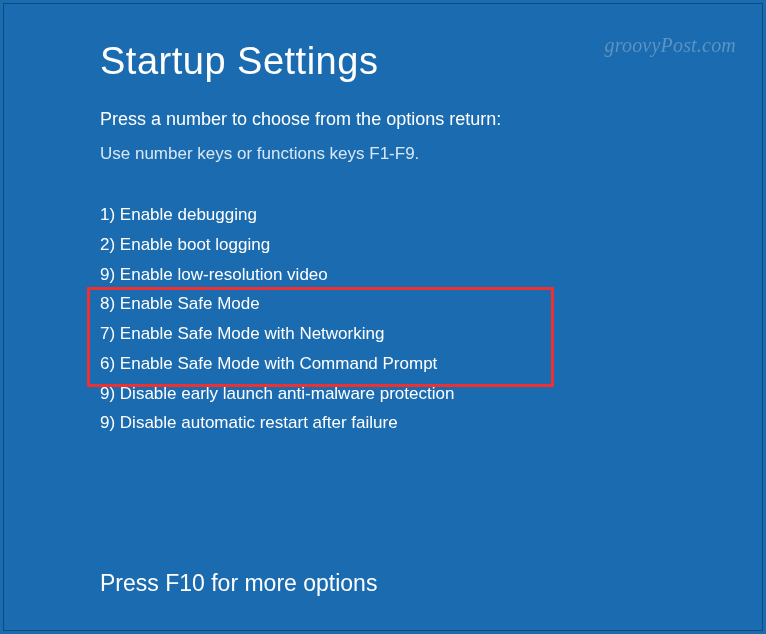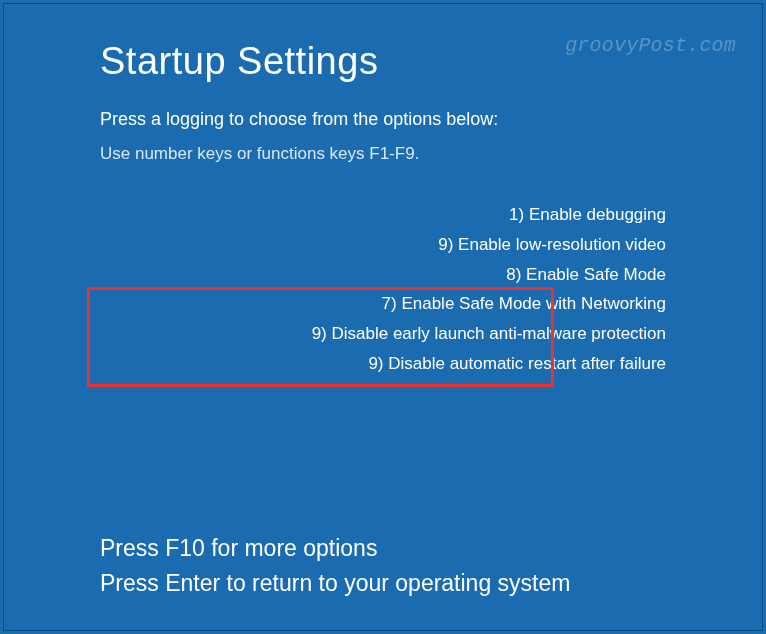--- a/index.html
+++ b/index.html
@@ -40,21 +40,20 @@
       margin-bottom: 14px;
     }
     .hint {
       font-size: 17px;
       font-weight: 400;
       color: #d8e8f5;
       margin-bottom: 36px;
     }
     .options {
       position: relative;
-      text-align: right;
     }
     .option-item {
       font-size: 17px;
       font-weight: 400;
       line-height: 1.75;
       white-space: nowrap;
     }
     .highlight-box {
       position: absolute;
       border: 3px solid #ee3030;
@@ -71,46 +70,47 @@
     }
     .footer-line {
       font-size: 23px;
       font-weight: 400;
       line-height: 1.55;
     }
     .watermark {
       position: absolute;
       top: 34px;
       right: 30px;
-      font-family: Liberation Mono, monospace;
+      font-family: Liberation Serif, serif;
       font-style: italic;
       font-size: 20px;
       color: #5a94c3;
       letter-spacing: 0.2px;
     }
   </style>
 </head>
 <body>
 
 <div class="border-frame"></div>
 
 <div class="content">
   <h1 class="title">Startup Settings</h1>
-  <div class="subtitle">Press a logging to choose from the options below:</div>
+  <div class="subtitle">Press a number to choose from the options return:</div>
   <div class="hint">Use number keys or functions keys F1-F9.</div>
 
   <div class="options">
     <div class="option-item">1) Enable debugging</div>
+    <div class="option-item">2) Enable boot logging</div>
     <div class="option-item">9) Enable low-resolution video</div>
     <div class="option-item">8) Enable Safe Mode</div>
     <div class="option-item">7) Enable Safe Mode with Networking</div>
+    <div class="option-item">6) Enable Safe Mode with Command Prompt</div>
     <div class="option-item">9) Disable early launch anti-malware protection</div>
     <div class="option-item">9) Disable automatic restart after failure</div>
     <div class="highlight-box"></div>
   </div>
 </div>
 
 <div class="footer">
   <div class="footer-line">Press F10 for more options</div>
-  <div class="footer-line">Press Enter to return to your operating system</div>
 </div>
 
 <div class="watermark">groovyPost.com</div>
 
 </body></html>

